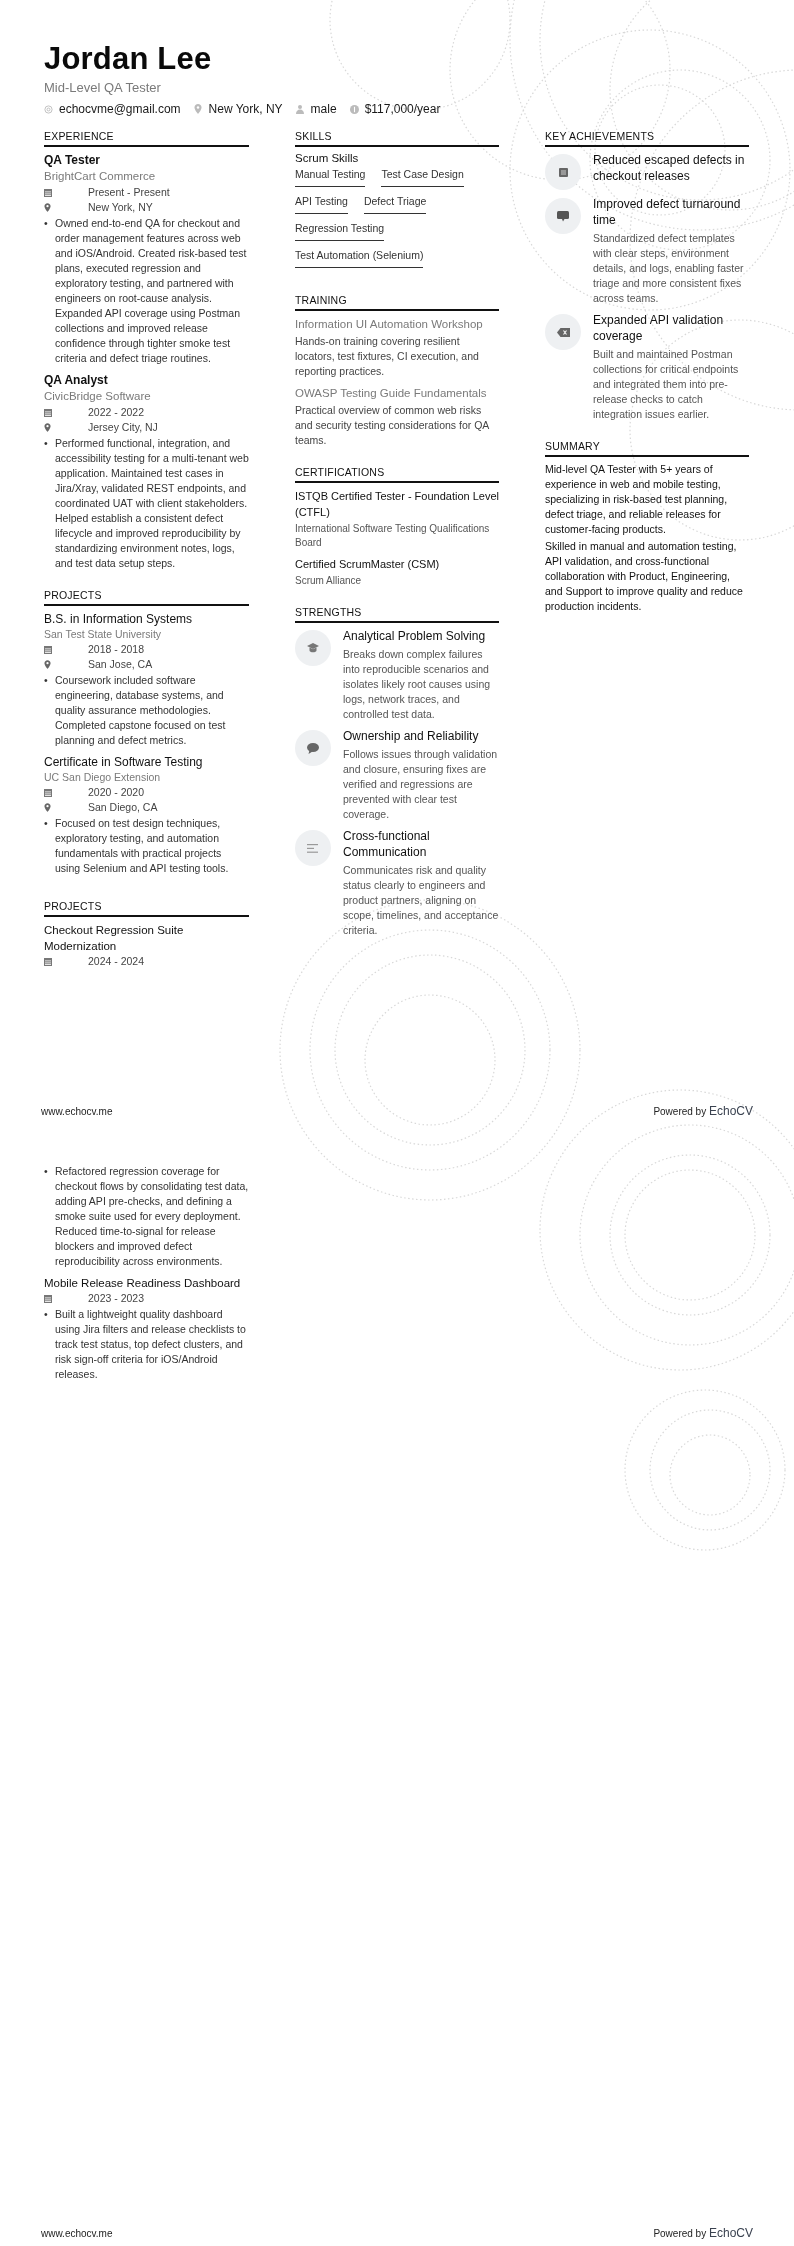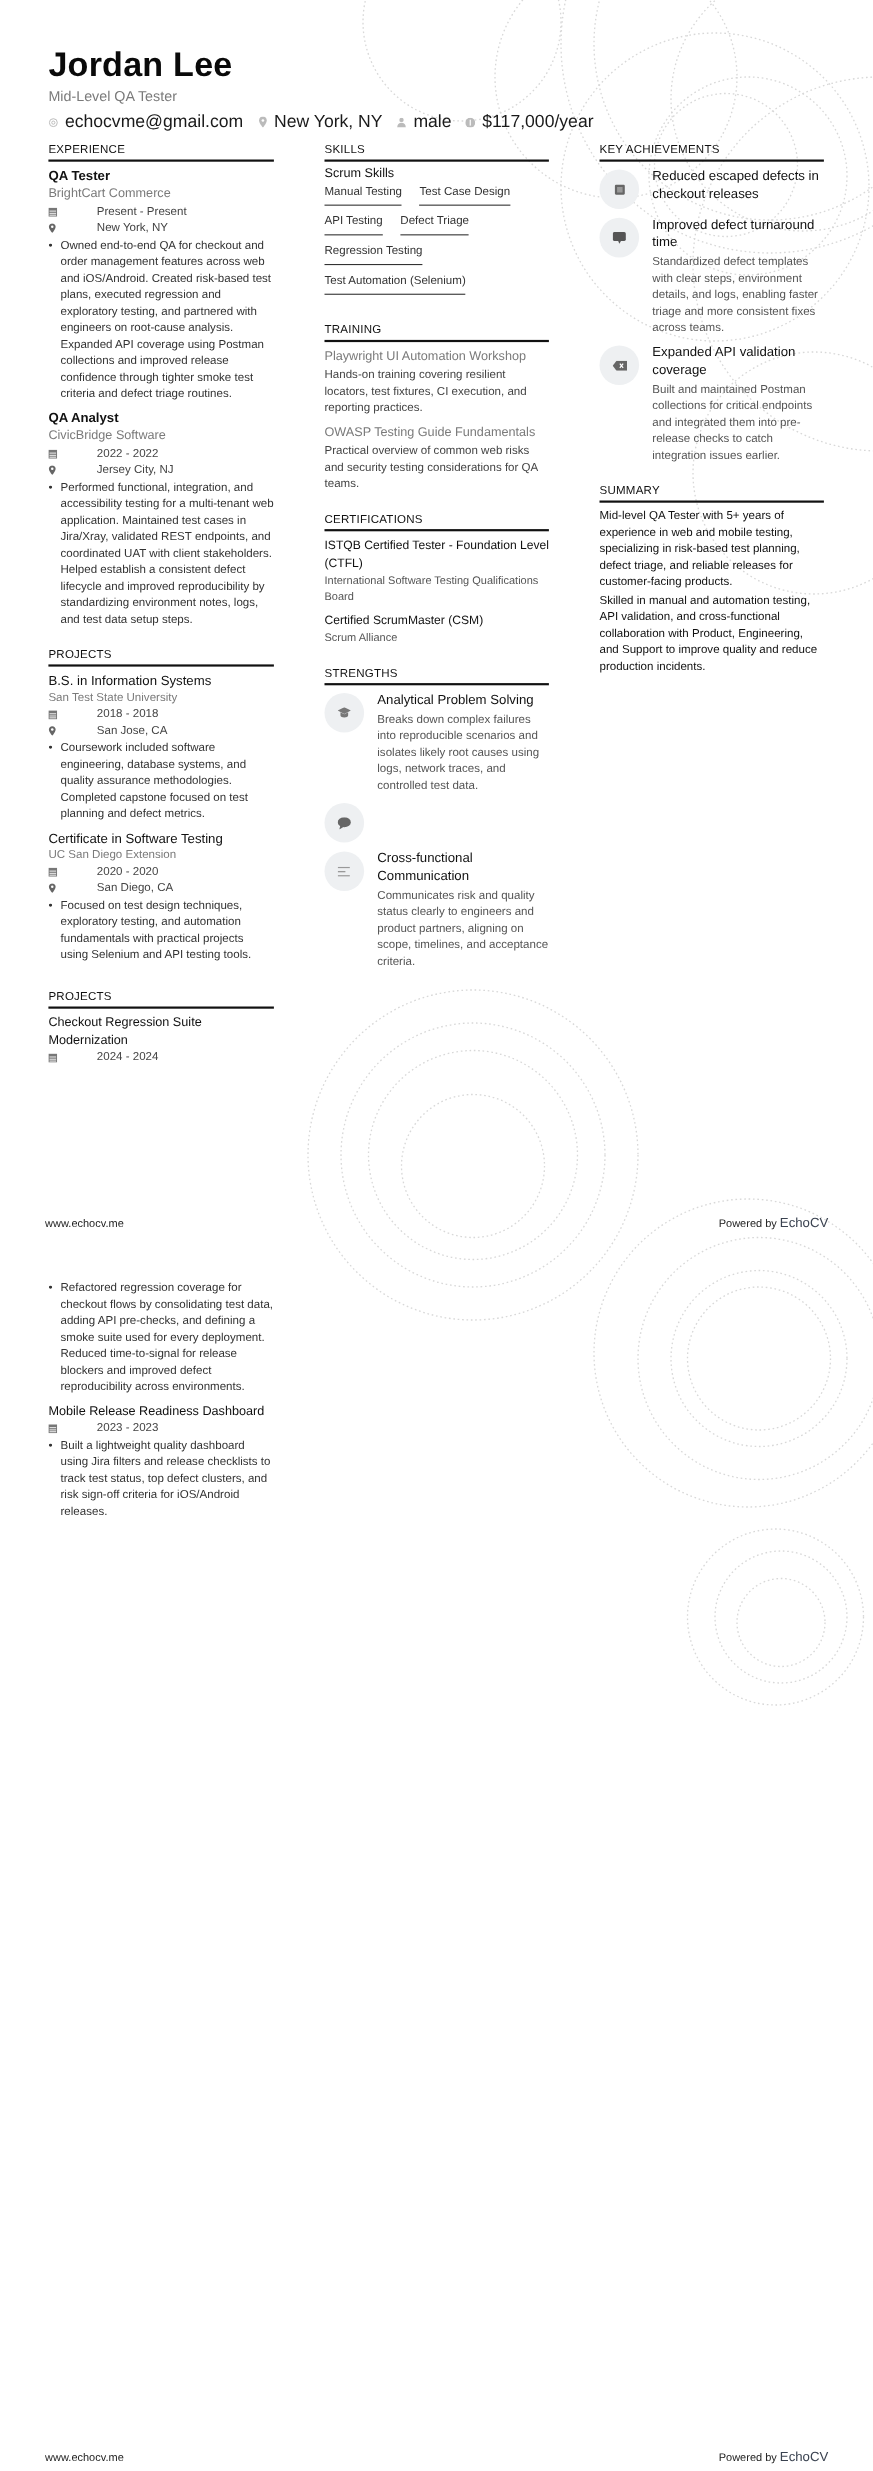--- a/index.html
+++ b/index.html
@@ -9,21 +9,21 @@
   .deco { position: absolute; left: 0; top: 0; width: 794px; height: 2246px; pointer-events: none; z-index: 0; }
   .deco circle { fill: none; stroke: #d8d8d8; stroke-width: 1.2; stroke-dasharray: 1.5 2.5; }
 
   .page { position: absolute; left: 0; width: 794px; z-index: 1; }
   .page1 { top: 0; height: 1122px; }
   .page2 { top: 1123px; height: 1123px; }
 
   .header { position: absolute; left: 44px; top: 42px; }
   .name { font-size: 31px; font-weight: bold; letter-spacing: 0.2px; color: #0a0a0a; line-height: 34px; }
   .title { font-size: 13px; color: #7a7a7a; margin-top: 4px; }
-  .contacts { display: flex; align-items: flex-start; margin-top: 7px; font-size: 16px; color: #1a1a1a; }
+  .contacts { display: flex; align-items: flex-start; margin-top: 7px; font-size: 12px; color: #1a1a1a; }
   .contacts .ci { display: flex; align-items: center; margin-right: 13px; }
   .contacts .ico { width: 9px; height: 9px; margin-right: 6px; display: inline-flex; align-items: center; justify-content: center; }
 
   .col { position: absolute; top: 130px; }
   .col1 { left: 44px; width: 205px; }
   .col2 { left: 295px; width: 204px; }
   .col3 { left: 545px; width: 204px; }
 
   .sec-h { font-size: 10.5px; color: #111; letter-spacing: 0.2px; padding-bottom: 3px; border-bottom: 2.5px solid #111; margin-bottom: 5px; }
   .sec { margin-bottom: 18px; }
@@ -291,21 +291,21 @@
         <span class="skill">Test Case Design</span>
         <span class="skill">API Testing</span>
         <span class="skill">Defect Triage</span>
         <span class="skill">Regression Testing</span>
         <span class="skill">Test Automation (Selenium)</span>
       </div>
     </div>
 
     <div class="sec">
       <div class="sec-h">TRAINING</div>
-      <div class="train-title">Playwright UI Automation Workshop</div>
+      <div class="train-title">Information UI Automation Workshop</div>
       <div class="train-desc">Hands-on training covering resilient locators, test fixtures, CI execution, and reporting practices.</div>
       <div class="train-title">OWASP Testing Guide Fundamentals</div>
       <div class="train-desc">Practical overview of common web risks and security testing considerations for QA teams.</div>
     </div>
 
     <div class="sec">
       <div class="sec-h">CERTIFICATIONS</div>
       <div class="cert-title">ISTQB Certified Tester - Foundation Level (CTFL)</div>
       <div class="cert-org">International Software Testing Qualifications Board</div>
       <div class="cert-title">Certified ScrumMaster (CSM)</div>
@@ -327,20 +327,24 @@
           <div class="irow-desc">Breaks down complex failures into reproducible scenarios and isolates likely root causes using logs, network traces, and controlled test data.</div>
         </div>
       </div>
 
       <div class="iconrow">
         <div class="icircle">
           <svg width="12" height="11" viewBox="0 0 12 11">
               <ellipse cx="6" cy="4.5" rx="6" ry="4.5" fill="#666"></ellipse>
               <path d="M1.5 11 2.5 7l3 1.5z" fill="#666"></path>
             </svg>
+        </div>
+        <div class="irow-body">
+          <div class="irow-title">Ownership and Reliability</div>
+          <div class="irow-desc">Follows issues through validation and closure, ensuring fixes are verified and regressions are prevented with clear test coverage.</div>
         </div>
       </div>
 
       <div class="iconrow">
         <div class="icircle">
           <svg width="12" height="9" viewBox="0 0 12 9">
               <rect x="0" y="0" width="11" height="1.2" fill="#999"></rect>
               <rect x="0" y="3.8" width="7" height="1.2" fill="#999"></rect>
               <rect x="0" y="7.6" width="11" height="1.2" fill="#999"></rect>
             </svg>

